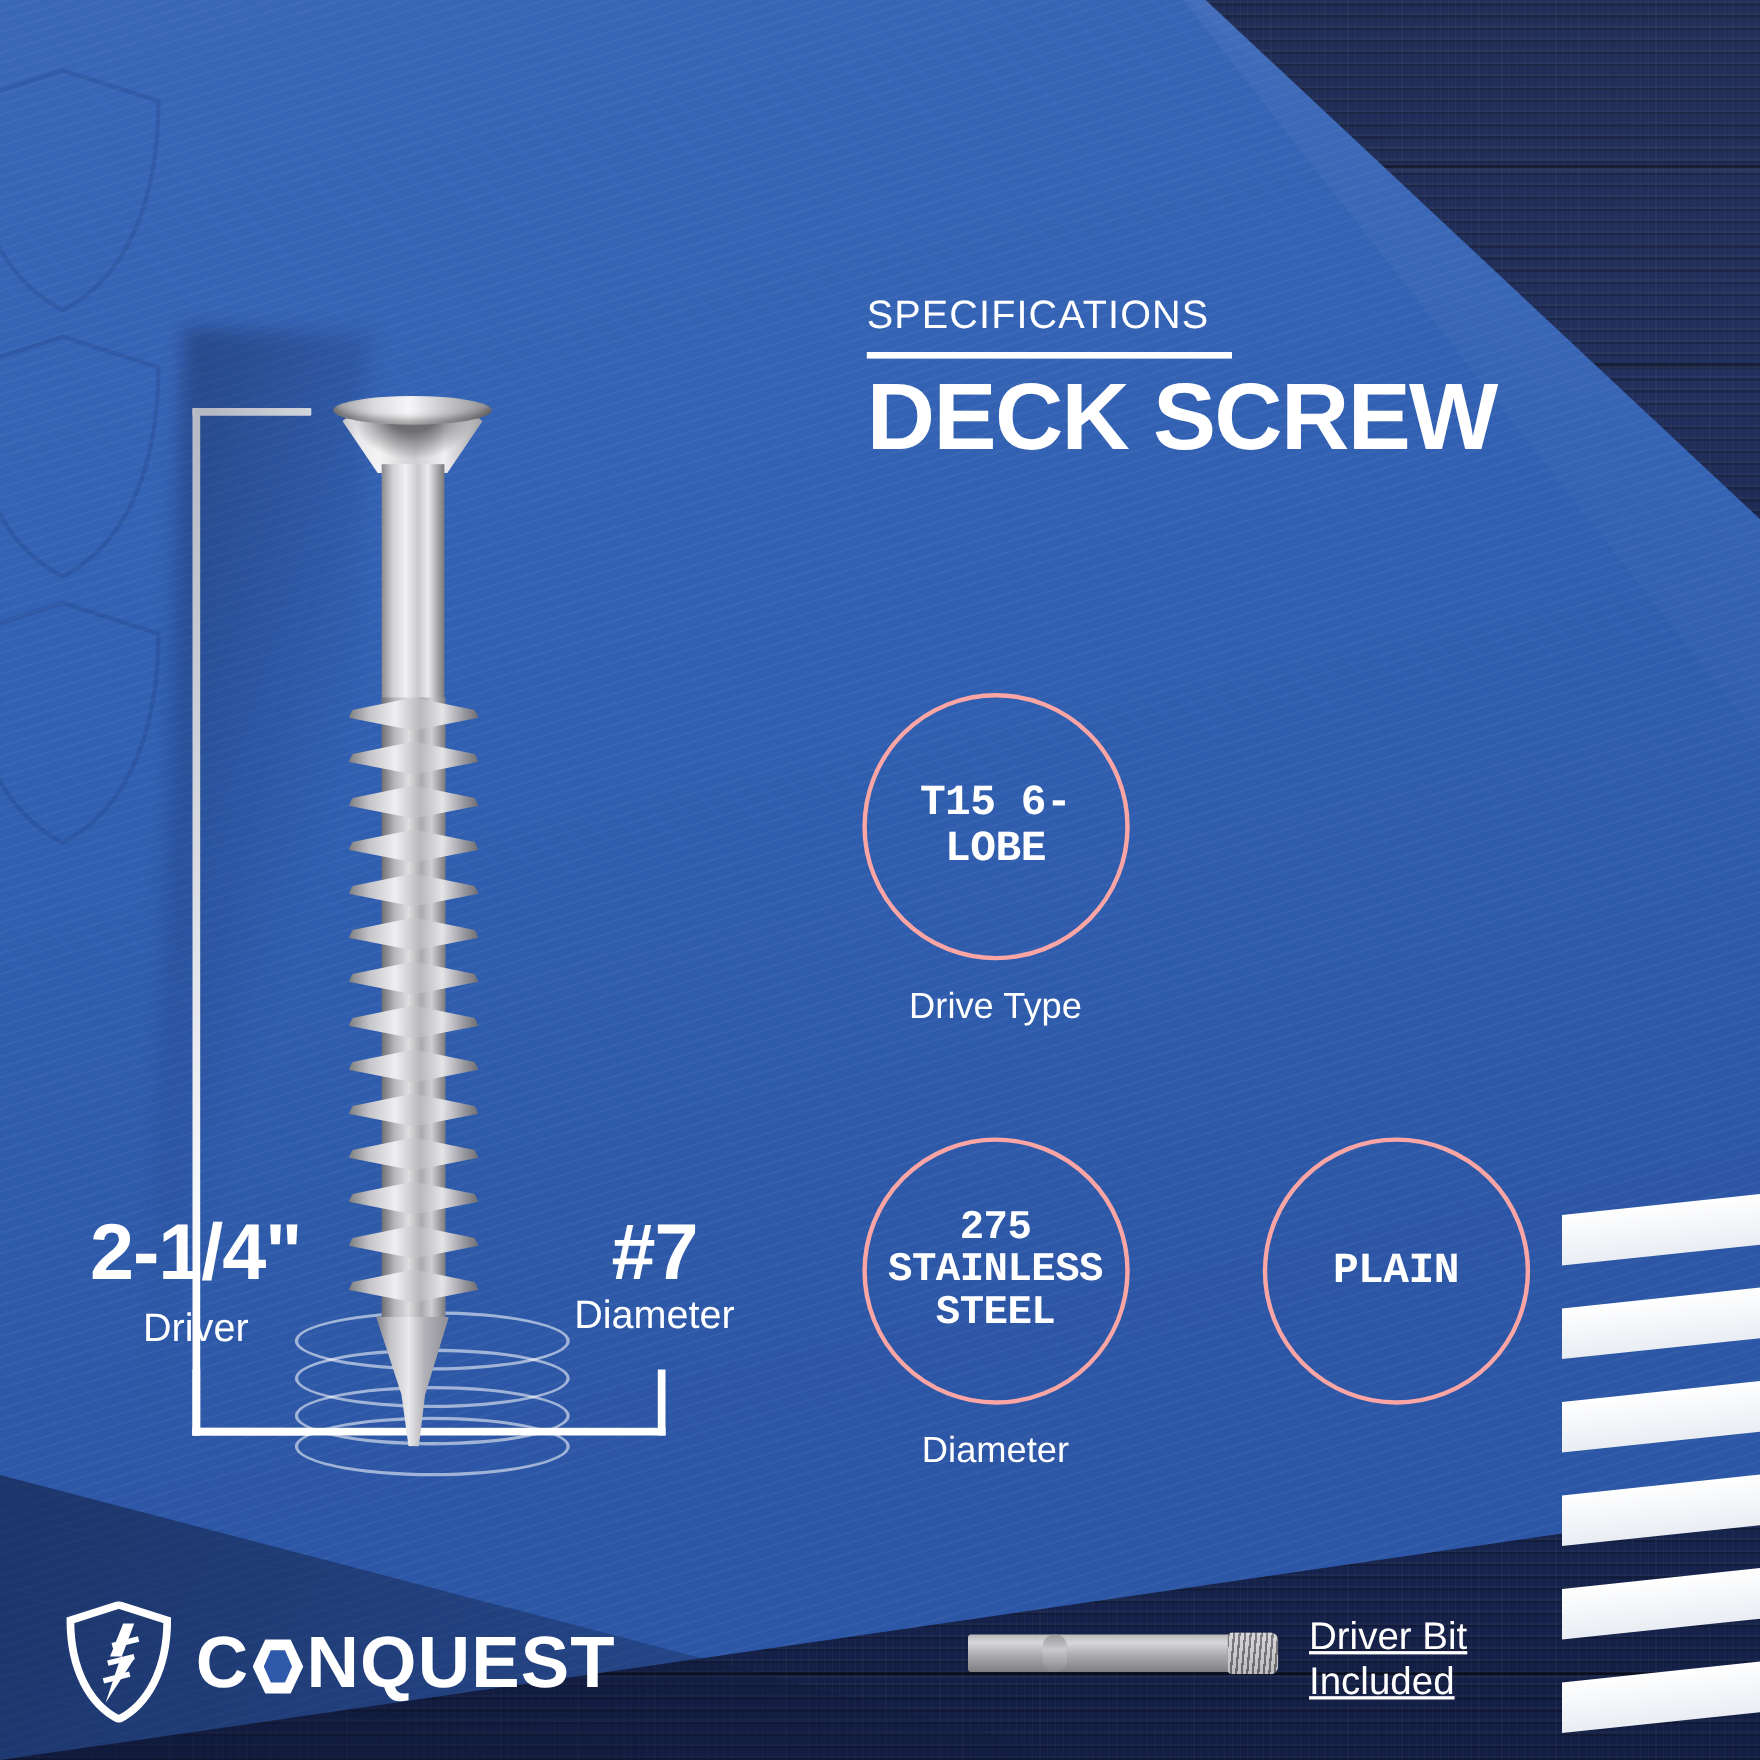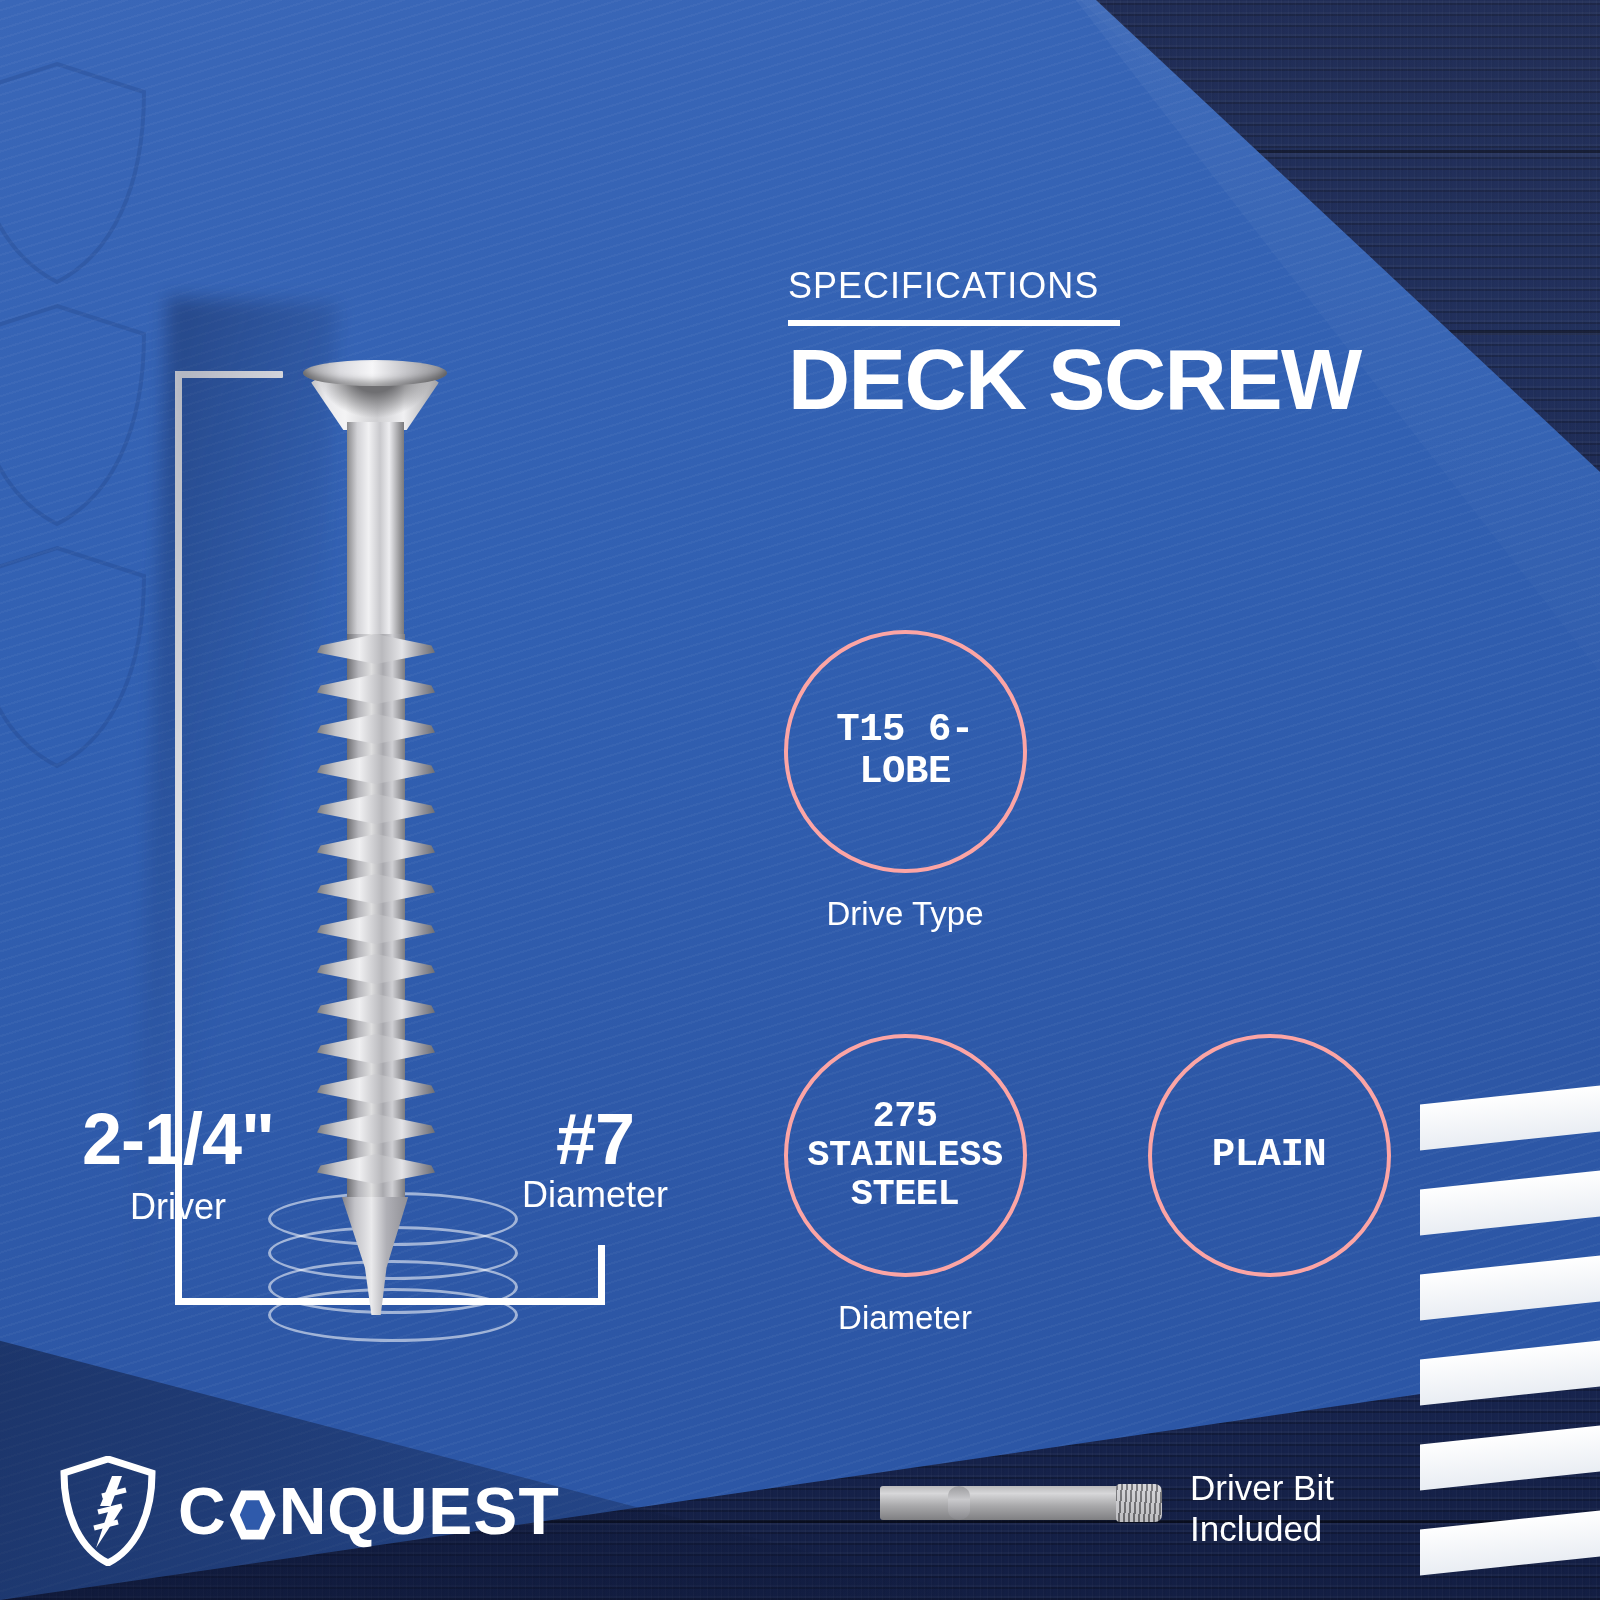--- a/index.html
+++ b/index.html
@@ -172,21 +172,21 @@
   }
   .bit-tip{
     position:absolute;left:236px;top:16px;width:46px;height:38px;
     background:
       repeating-linear-gradient(95deg, rgba(70,70,74,.55) 0 2px, rgba(235,235,238,.5) 2px 5px),
       linear-gradient(180deg,#c4c4c7,#8e8e92);
     border-radius:4px 7px 7px 4px;
   }
   .bit-label{
     position:absolute;left:310px;top:0;width:210px;color:#fff;
-    font-size:35px;line-height:1.16;font-weight:normal;
+    font-size:35px;line-height:1.16;font-weight:normal;text-decoration:underline;
   }
 
   
   .logo{position:absolute;left:60px;top:1452px;width:470px;height:118px;display:flex;align-items:center;gap:22px;}
   .logo-mark{width:96px;height:110px;flex:0 0 auto;}
   .logo-word{
     color:#fff;font-size:66px;font-weight:bold;letter-spacing:1px;line-height:1;
     display:flex;align-items:center;
   }
   .hexo{

